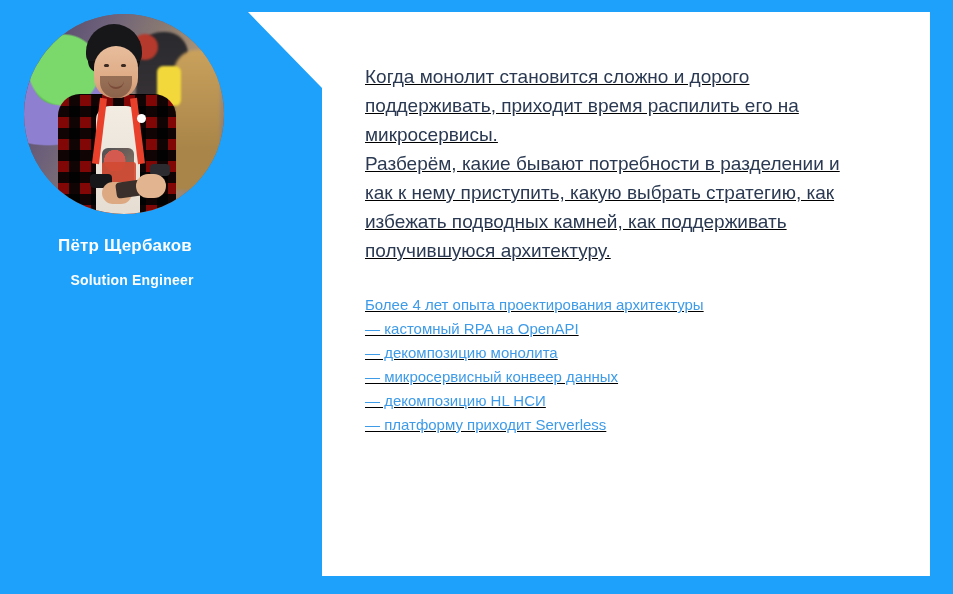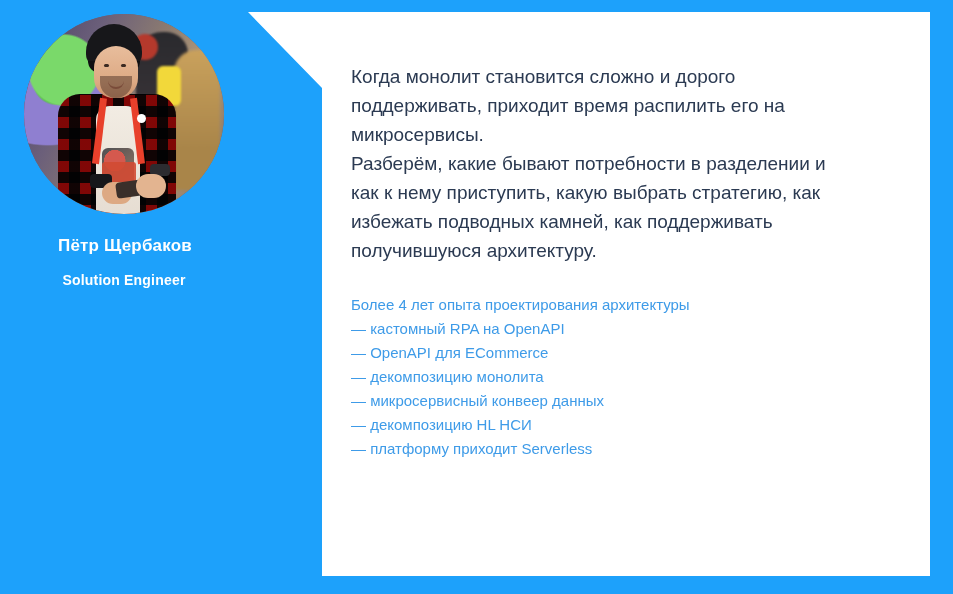--- a/index.html
+++ b/index.html
@@ -218,21 +218,21 @@
     top: 236px;
     width: 248px;
     text-align: center;
     color: #ffffff;
     font-size: 17px;
     font-weight: bold;
     letter-spacing: .2px;
   }
   .speaker-role {
     position: absolute;
-    left: 0;
+    left: 8px;
     top: 272px;
     width: 248px;
     text-align: center;
     color: #ffffff;
     font-size: 14px;
     font-weight: bold;
     letter-spacing: .2px;
   }
 
   
@@ -241,23 +241,24 @@
     left: 248px;
     top: 12px;
     width: 682px;
     height: 564px;
     background: #ffffff;
     clip-path: polygon(0 0, 100% 0, 100% 100%, 74px 100%, 74px 76px);
   }
 
   .card-inner {
     position: absolute;
-    left: 103px;
+    left: 117px;
     top: 50px;
     width: 480px;
+    text-decoration: underline;
   }
 
   .lead-paragraph {
     margin: 0;
     color: #2B3A52;
     font-size: 19px;
     line-height: 29px;
     font-weight: normal;
     white-space: pre-line;
   }
@@ -317,21 +318,20 @@
 
   <div class="card">
     <div class="card-inner">
 
       <p class="lead-paragraph">Когда монолит становится сложно и дорого поддерживать, приходит время распилить его на микросервисы.
 Разберём, какие бывают потребности в разделении и как к нему приступить, какую выбрать стратегию, как избежать подводных камней, как поддерживать получившуюся архитектуру.</p>
 
       <ul class="bullet-list">
         <li>Более 4 лет опыта проектирования архитектуры</li>
         <li>— кастомный RPA на OpenAPI</li>
-        <li>— OpenAPI для ECommerce</li>
         <li>— декомпозицию монолита</li>
         <li>— микросервисный конвеер данных</li>
         <li>— декомпозицию HL НСИ</li>
         <li>— платформу приходит Serverless</li>
       </ul>
 
     </div>
   </div>
 
 </div>

